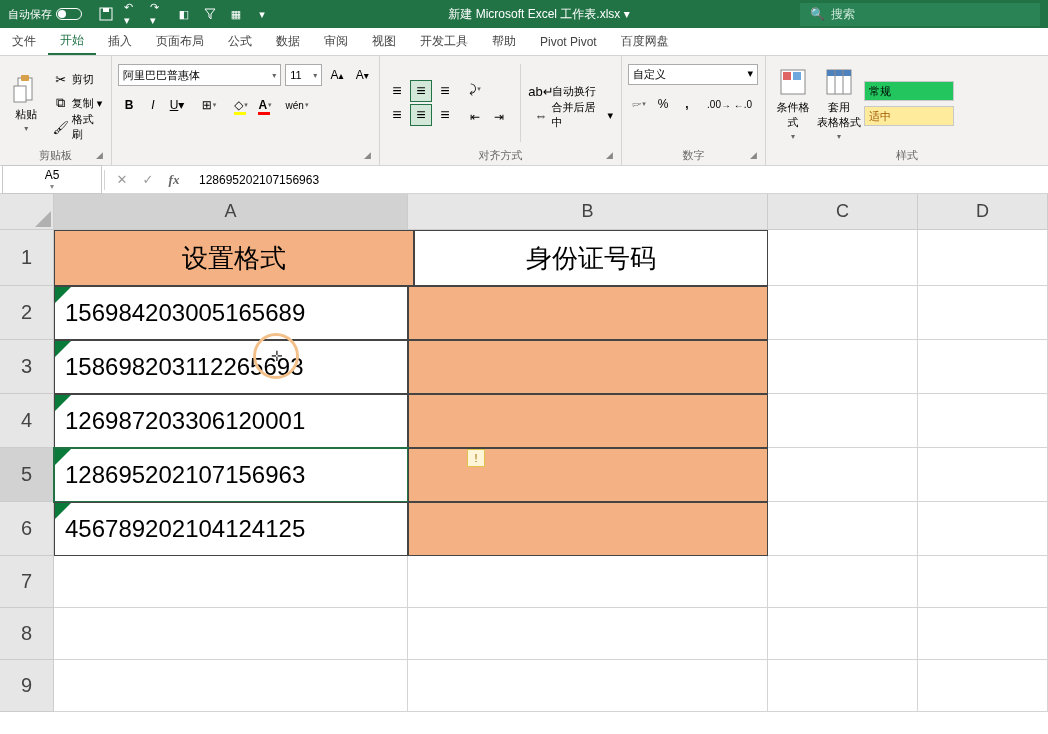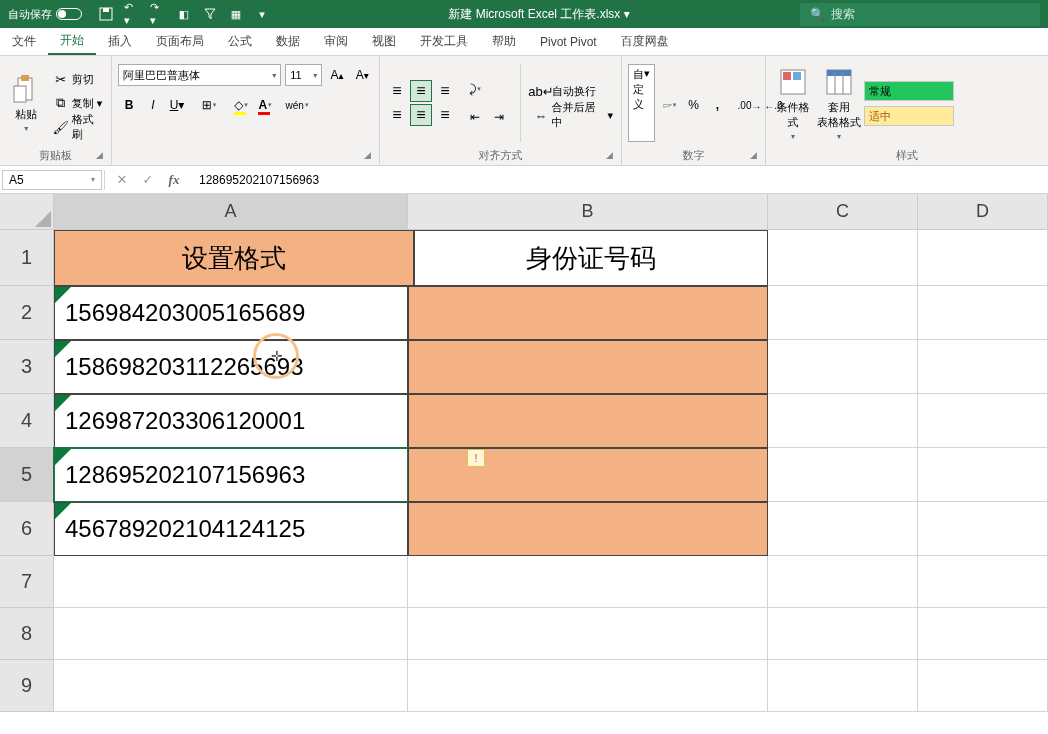--- a/index.html
+++ b/index.html
@@ -41,21 +41,21 @@
     .aln-grid { display: grid; grid-template-columns: repeat(3, 22px); grid-template-rows: repeat(2, 22px); gap: 2px; }
     .aln-cell { display: flex; align-items: center; justify-content: center; cursor: pointer; }
     .aln-cell.sel { background: #d4e8d9; border: 1px solid #217346; }
     .num-combo { border: 1px solid #ababab; background: #fff; width: 130px; font-size: 11px; padding: 2px 4px; display: flex; justify-content: space-between; margin-bottom: 4px; }
     .style-box { border: 1px solid #c8c8c8; width: 90px; height: 20px; font-size: 11px; display: flex; align-items: center; padding: 0 4px; margin-bottom: 3px; cursor: pointer; }
     .style-box.normal { background: #22c55e; }
     .style-box.mid { background: #ffeb9c; color: #9c5700; }
     
     
     .formula-bar { height: 28px; border-bottom: 1px solid #d4d4d4; display: flex; align-items: center; background: #fff; }
-    .name-box { width: 100px; border: 1px solid #c8c8c8; margin: 2px; padding: 2px 6px; font-size: 12px; display: flex; justify-content: space-between; align-items: center; }
+    .name-box { width: 100px; border: 1px solid #c8c8c8; margin: 2px; padding: 2px 6px; font-size: 12px; display: flex; justify-content: space-between; align-items: center; flex-direction: column; }
     .fb-btns { display: flex; gap: 8px; padding: 0 8px; color: #999; }
     .fb-btn { width: 18px; text-align: center; cursor: pointer; font-size: 13px; }
     .fx { font-style: italic; font-weight: bold; font-family: Georgia, serif; color: #666; }
     .formula-input { flex: 1; padding: 2px 8px; font-size: 12px; }
     
     
     .grid { position: relative; background: #fff; }
     .col-headers { display: flex; height: 36px; }
     .corner { width: 54px; background: #e6e6e6; border-right: 1px solid #ccc; border-bottom: 1px solid #ccc; position: relative; }
     .corner::after { content: ""; position: absolute; right: 2px; bottom: 2px; border: 8px solid transparent; border-right-color: #b0b0b0; border-bottom-color: #b0b0b0; }
@@ -223,21 +223,21 @@
             <span>自动换行</span>
           </div>
         <div class="row-btn"><span class="ic">⇔</span><span>合并后居中</span> ▾</div>
       </div>
     </div>
     <div class="group-label">对齐方式</div>
     <div class="dialog-launcher">◢</div>
   </div>
 
   <div class="group" style="width:144px">
-    <div class="group-body" style="flex-direction:row;padding-top:4px">
+    <div class="group-body" style="flex-direction:column;padding-top:4px">
       <div class="num-combo">
           <span>自定义</span>
           <span class="arrow">▾</span>
         </div>
       <div class="btn-row">
         <span class="sq-btn arrow-after">🖙</span>
         <span class="sq-btn">%</span>
         <span class="sq-btn">
             <b>,</b>
           </span>

